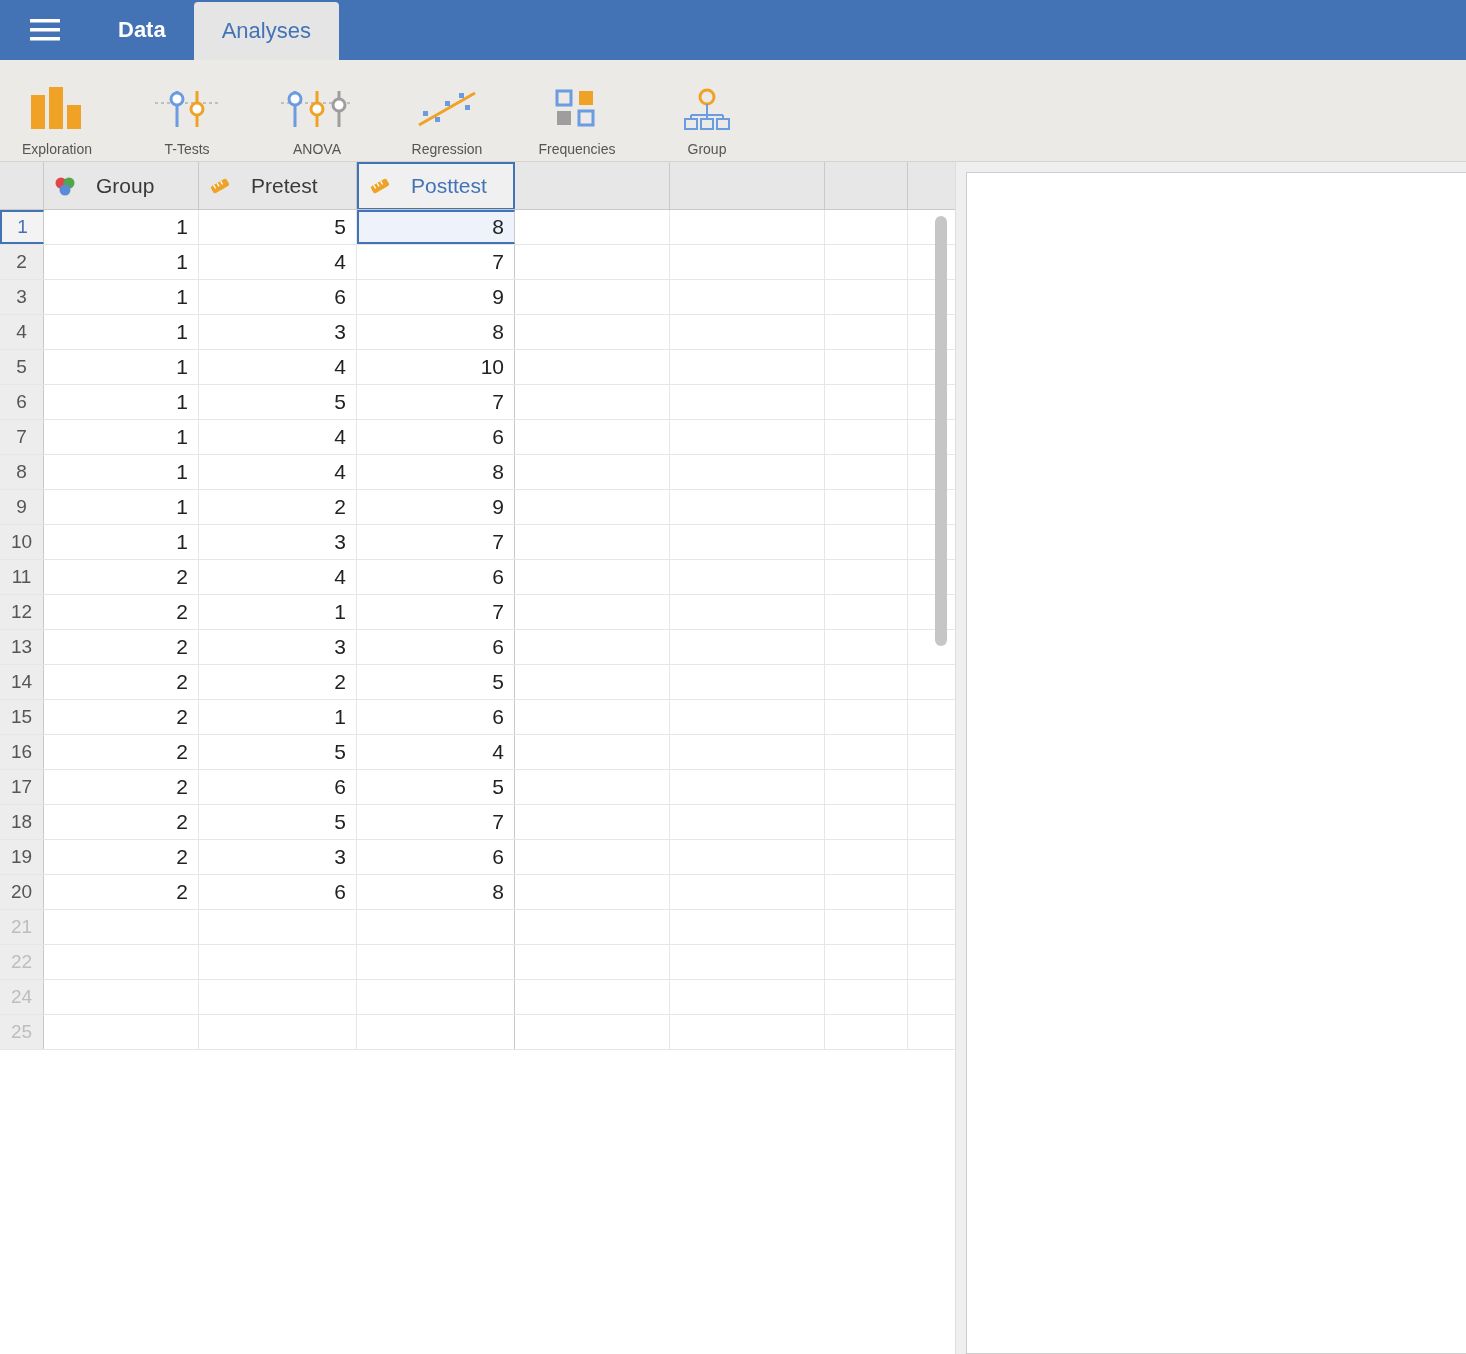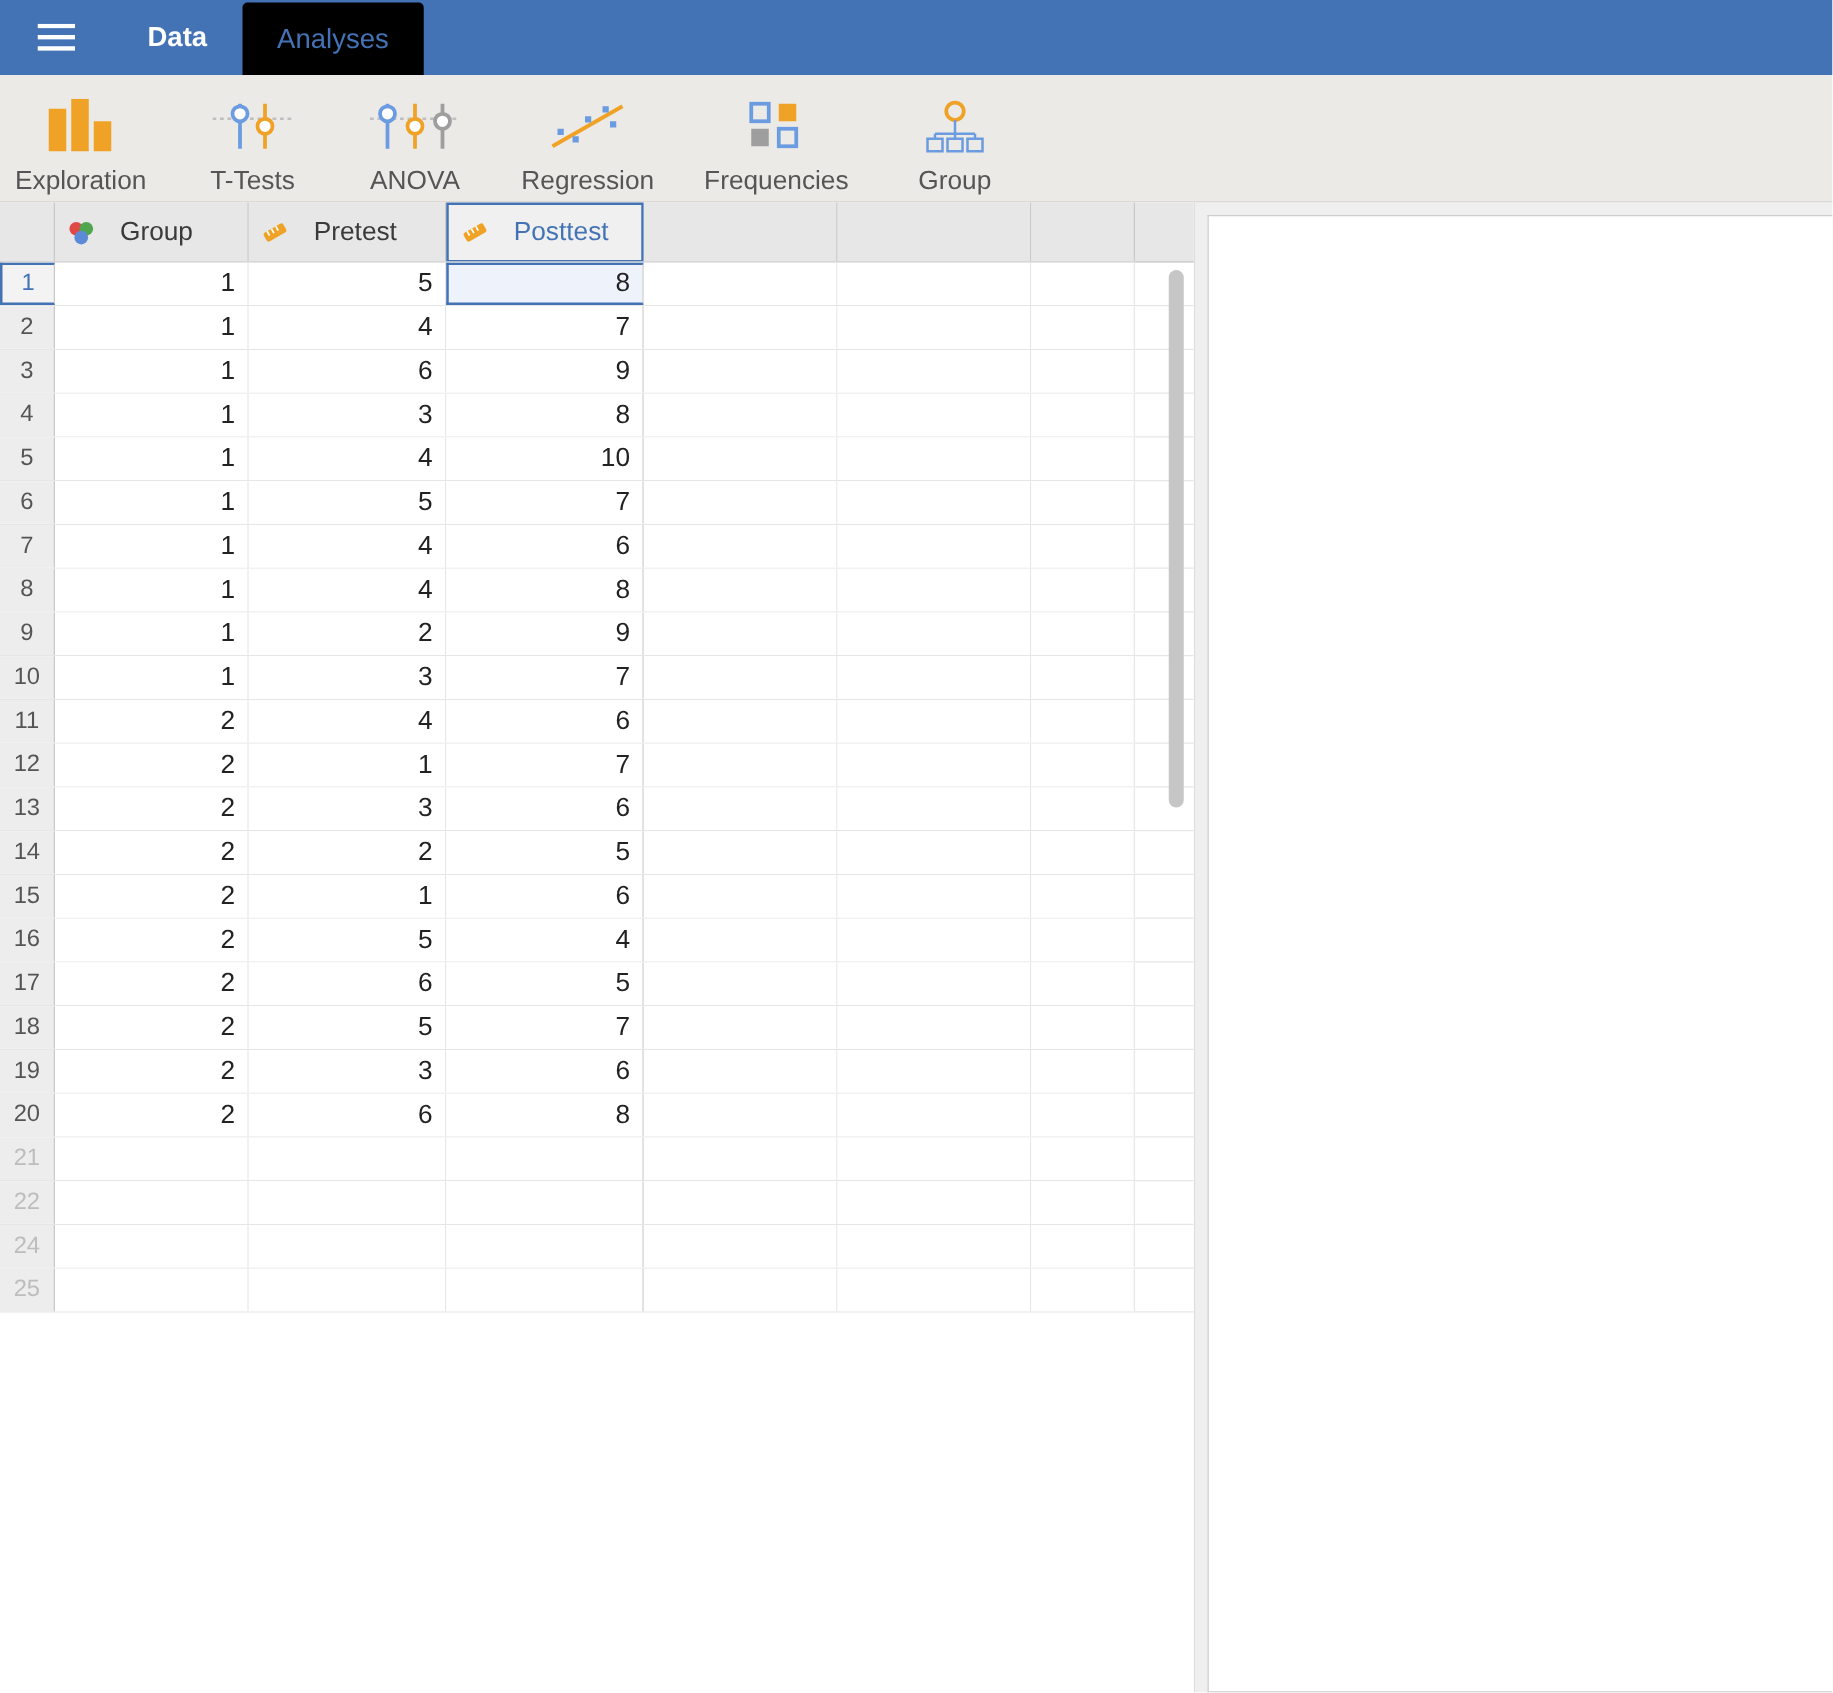--- a/index.html
+++ b/index.html
@@ -3,25 +3,25 @@
 <meta charset="utf-8">
 <style>
   * { box-sizing: border-box; margin: 0; padding: 0; }
   html, body { width: 1466px; height: 1354px; font-family: -apple-system, BlinkMacSystemFont, "Segoe UI", Arial, sans-serif; background: #fff; overflow: hidden; }
 
   
   .topbar { display: flex; height: 60px; background: #4373b5; color: #fff; }
   .hamburger { width: 90px; display: flex; align-items: center; justify-content: center; cursor: pointer; }
   .tab { display: flex; align-items: center; justify-content: center; padding: 0 28px; font-size: 22px; cursor: pointer; }
   .tab.inactive { color: #fff; font-weight: 600; }
-  .tab.active { background: #000000; color: #4373b5; font-weight: 500; border-top-left-radius: 4px; border-top-right-radius: 4px; margin-top: 2px; height: 58px; }
+  .tab.active { background: #e5e5e5; color: #4373b5; font-weight: 500; border-top-left-radius: 4px; border-top-right-radius: 4px; margin-top: 2px; height: 58px; }
 
   
   .ribbon { display: flex; height: 102px; width: 100%; background: #eceae7; border-bottom: 1px solid #d6d3cf; align-items: stretch; padding: 8px 12px 4px 12px; gap: 40px; }
-  .ribbon-item { display: flex; flex-direction: column; align-items: center; justify-content: flex-end; gap: 8px; cursor: pointer; color: #555; font-size: 21px; min-width: 90px; }
+  .ribbon-item { display: flex; flex-direction: column; align-items: center; justify-content: flex-end; gap: 8px; cursor: pointer; color: #555; font-size: 14px; min-width: 90px; }
   .ribbon-icon { height: 48px; display: flex; align-items: center; justify-content: center; }
 
   
   .content { display: flex; width: 100%; height: calc(100% - 162px); }
   .spreadsheet { width: 955px; height: 100%; display: flex; flex-direction: column; background: #fff; position: relative; }
   .right-panel { flex: 1; background: #efefef; border-left: 1px solid #ddd; padding: 10px 0 0 0; }
   .right-doc { background: #fff; height: 100%; margin-left: 10px; border: 1px solid #ccc; border-right: none; }
 
   
   .colheaders { display: flex; height: 48px; background: #e7e7e7; border-bottom: 1px solid #c9c9c9; }

